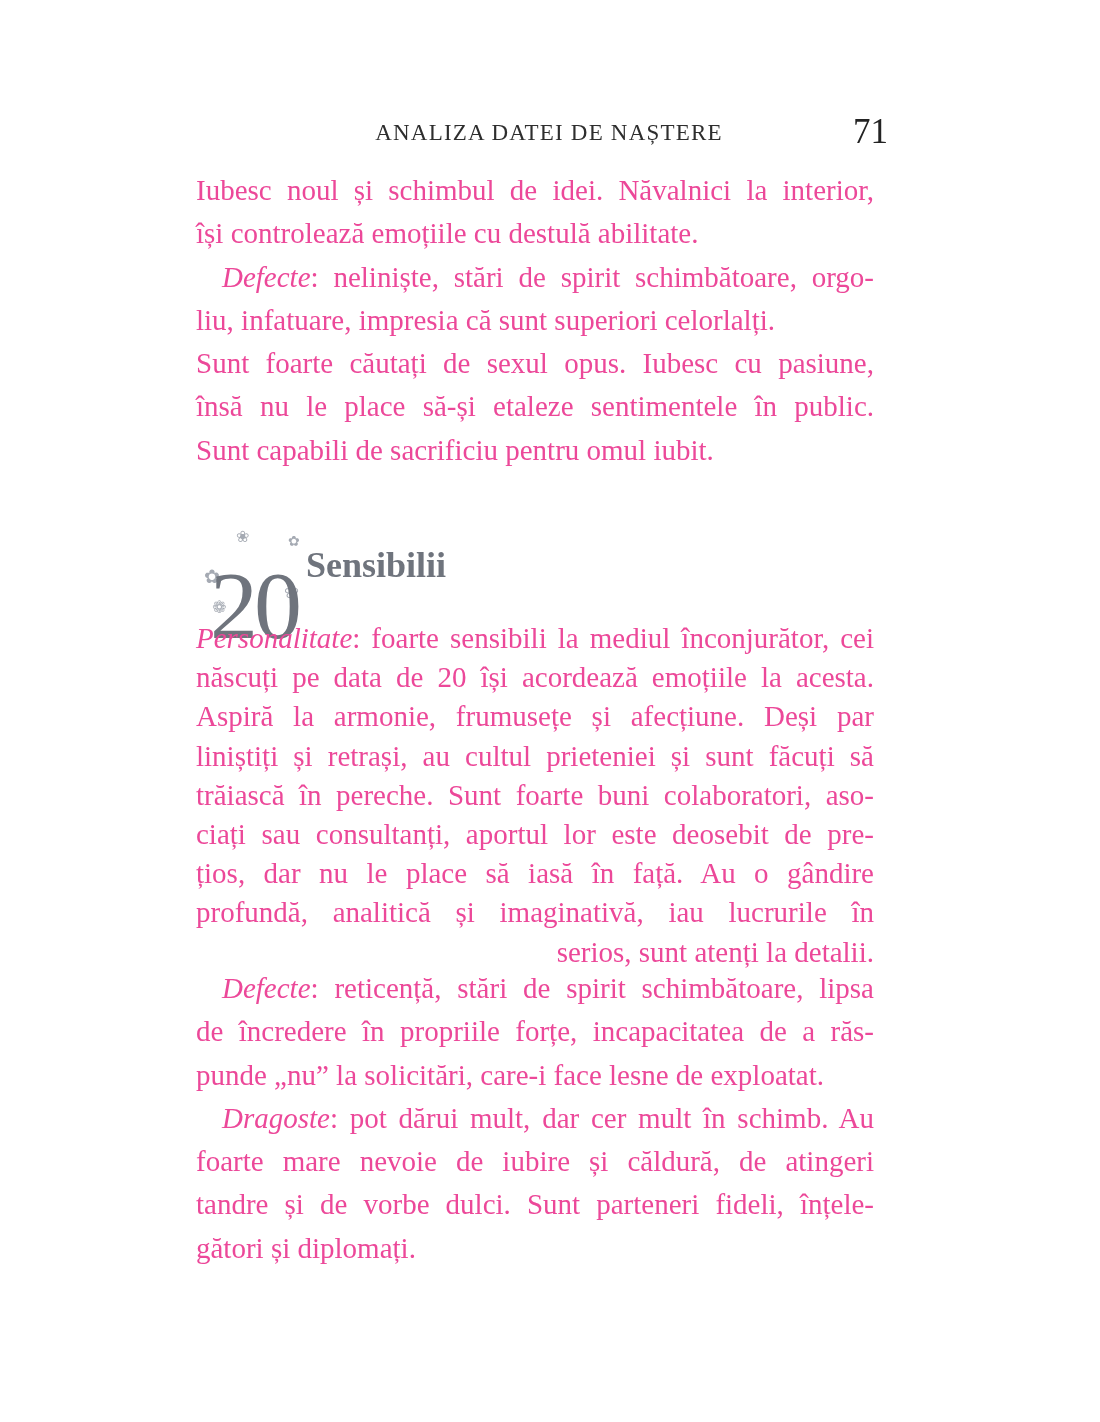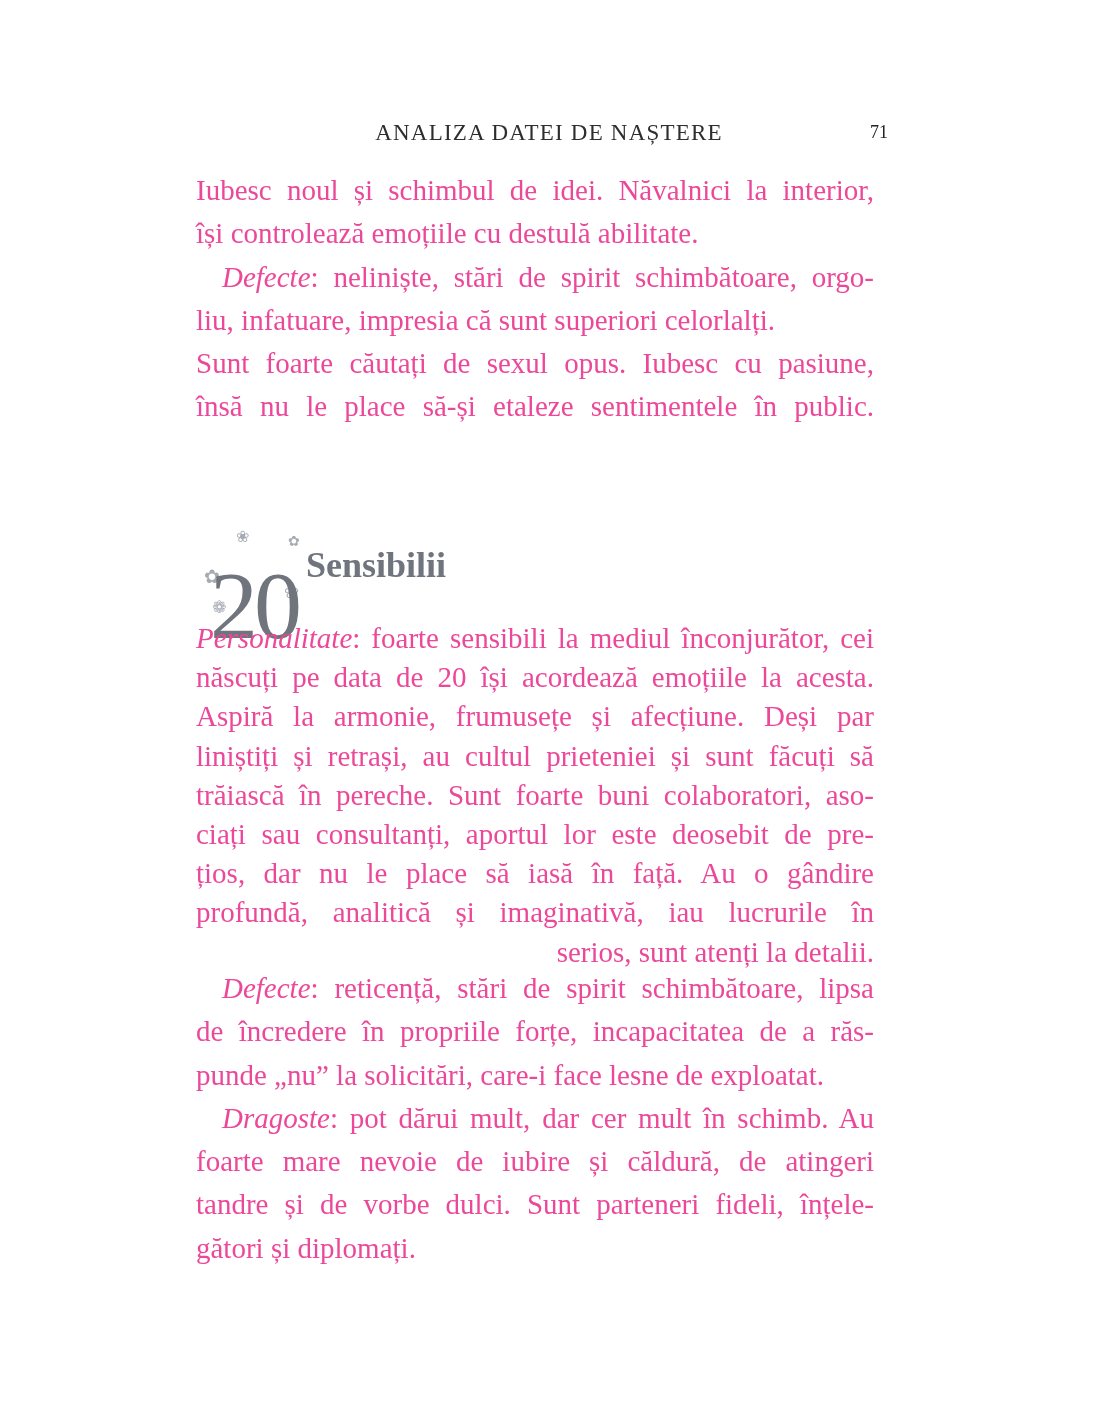--- a/index.html
+++ b/index.html
@@ -22,21 +22,21 @@
   .running-title{
     text-align:center;
     font-size:23px;
     letter-spacing:1.2px;
     color:#2e2e2e;
     line-height:26px;
   }
   .page-number{
     position:absolute;
     right:0; top:-2px;
-    font-size:18px;
+    font-size:35px;
     color:#232323;
     line-height:28px;
   }
   
   .text-block{
     position:absolute;
     left:196px;
     width:678px;
     font-size:29px;
     color:#ec4899;
@@ -100,20 +100,21 @@
     <div class="page-number">71</div>
   </div>
 
   <div class="text-block block-a" id="block-a">
       <div class="line just">Iubesc noul și schimbul de idei. Năvalnici la interior,</div>
       <div class="line">își controlează emoțiile cu destulă abilitate.</div>
       <div class="line just indent"><i>Defecte</i>: neliniște, stări de spirit schimbătoare, orgo-</div>
       <div class="line">liu, infatuare, impresia că sunt superiori celorlalți.</div>
       <div class="line just">Sunt foarte căutați de sexul opus. Iubesc cu pasiune,</div>
       <div class="line just">însă nu le place să-și etaleze sentimentele în public.</div>
+      <div class="line">Sunt capabili de sacrificiu pentru omul iubit.</div>
     </div>
 
   <div class="section-heading">
     <span class="orn o1">❀</span>
     <span class="orn o2">✿</span>
     <span class="orn o3">❁</span>
     <span class="orn o4">✿</span>
     <span class="orn o5">❀</span>
     <span class="big-num">20</span>
     <span class="section-title">Sensibilii</span>

